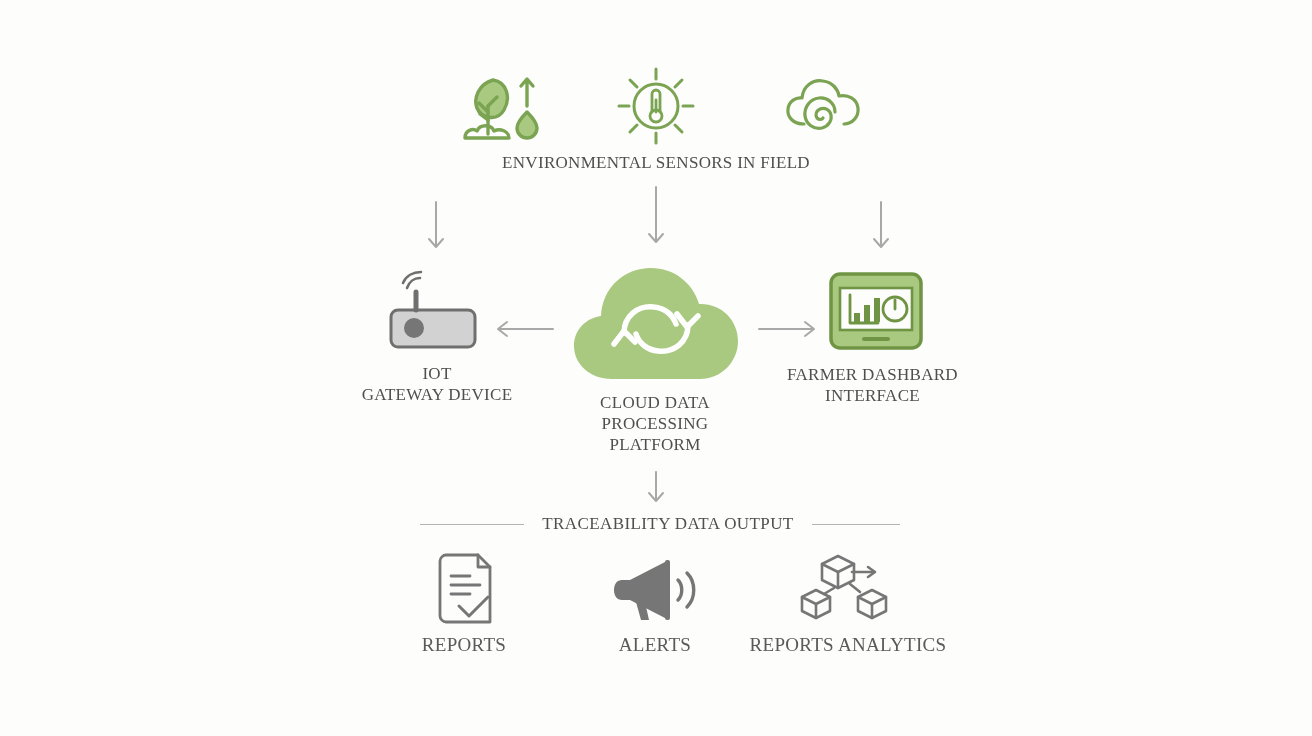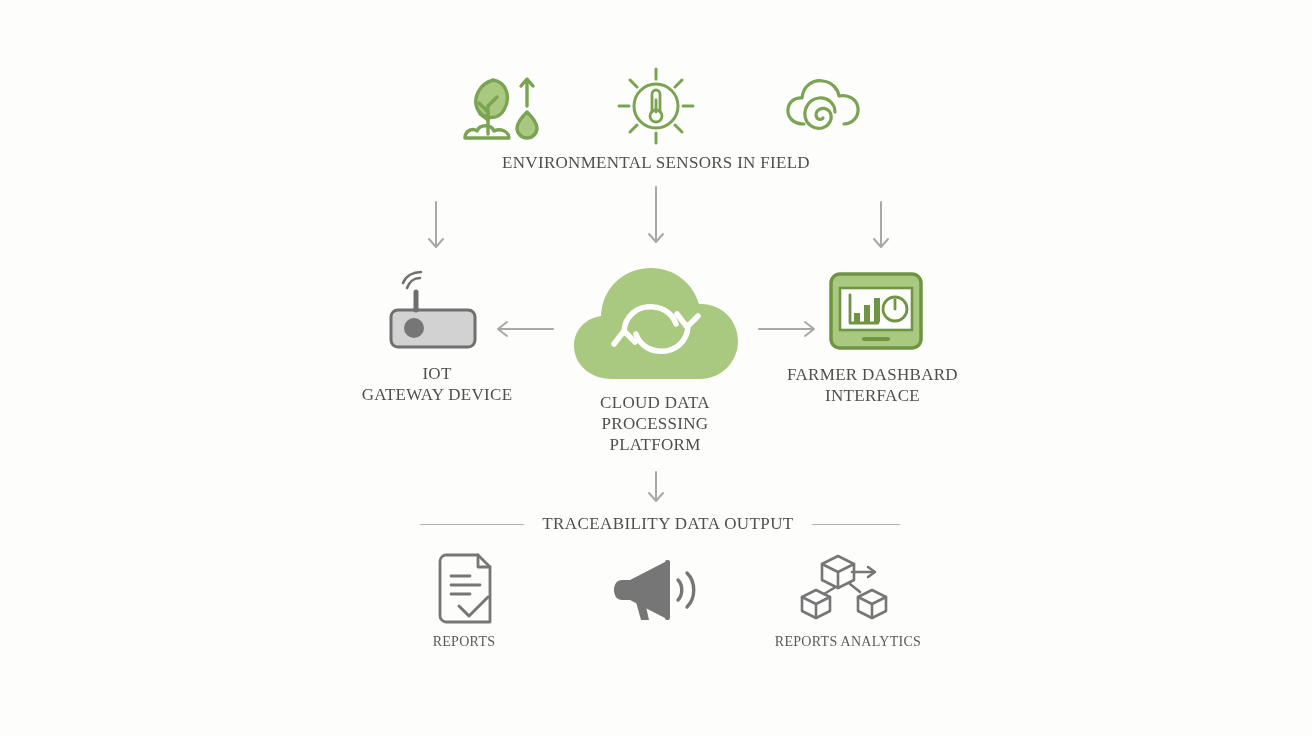--- a/index.html
+++ b/index.html
@@ -45,21 +45,21 @@
     color: #4f4f4f;
     font-size: 17px;
     letter-spacing: 0.4px;
     white-space: nowrap;
     padding: 0 18px;
   }
   .out-label {
     position: absolute;
     text-align: center;
     color: #5a5a5a;
-    font-size: 14px;
+    font-size: 19px;
     letter-spacing: 0.3px;
     white-space: nowrap;
   }
 </style>
 </head>
 <body>
 
 <div id="canvas">
 
   <div class="icon-box" style="left:455px; top:66px; width:92px; height:80px;">
@@ -233,20 +233,21 @@
       <path d="M53 4 L18 22 L18 42 L53 60 Z" fill="#767676"></path>
       <rect x="53" y="2" width="5" height="60" rx="2" fill="#767676"></rect>
       <path d="M10 22 C5 22 2 26 2 32 C2 38 5 42 10 42 L18 42 L18 22 Z" fill="#767676"></path>
       <path d="M24 44 L33 44 L37 62 L29 62 Z" fill="#767676"></path>
       <g fill="none" stroke="#767676" stroke-width="3.4" stroke-linecap="round">
         <path d="M66 22 C71 27 71 37 66 42"></path>
         <path d="M75 15 C84 24 84 40 75 49"></path>
       </g>
     </svg>
   </div>
+  <div class="out-label" style="left:555px; top:634px; width:200px;">ALERTS</div>
 
   <div class="icon-box" style="left:800px; top:552px; width:96px; height:76px;">
     <svg width="96" height="76" viewBox="0 0 96 76">
       <g fill="none" stroke="#767676" stroke-width="2.6" stroke-linecap="round" stroke-linejoin="round">
 
         <path d="M38 4 L54 12 L38 20 L22 12 Z"></path>
         <path d="M22 12 L22 28 L38 36 L54 28 L54 12"></path>
         <path d="M38 20 L38 36"></path>
 
         <path d="M16 38 L30 45 L16 52 L2 45 Z"></path>

